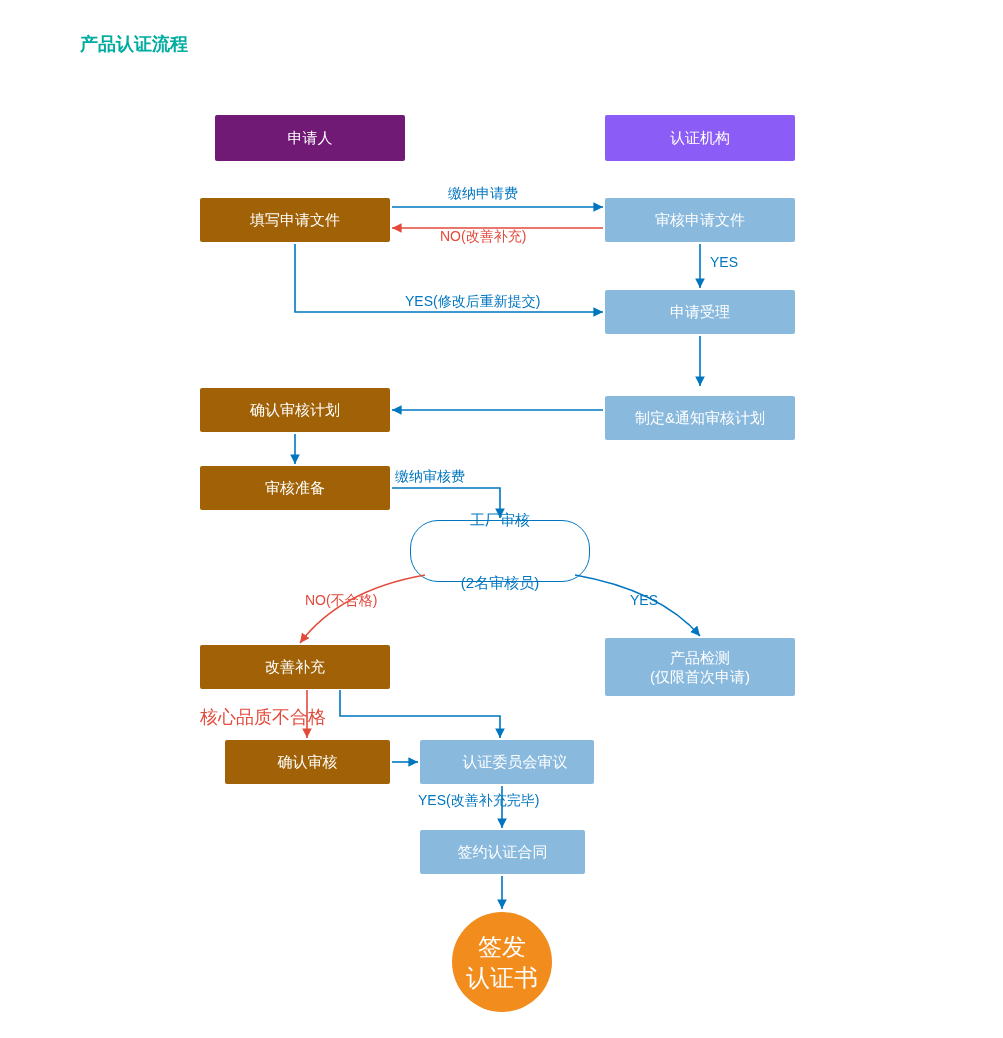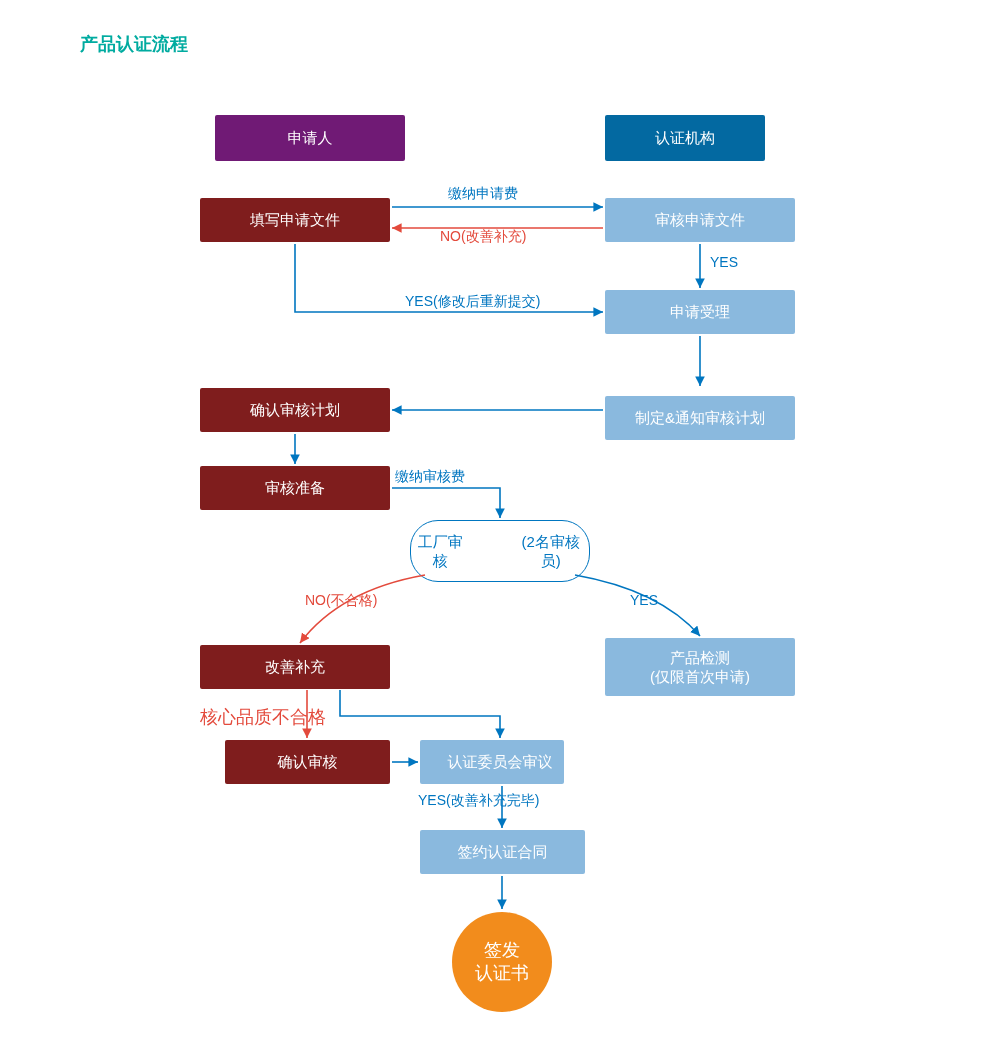--- a/index.html
+++ b/index.html
@@ -23,29 +23,29 @@
     position: absolute;
     text-align: center;
     display: flex;
     align-items: center;
     justify-content: center;
     font-size: 15px;
     border-radius: 2px;
     box-sizing: border-box;
   }
   .header-left  { background: #701a75; color: #fff; width: 190px; height: 46px; }
-  .header-right { background: #0369a1; color: #fff; width: 160px; height: 46px; }
-  .app-box  { background: #7f1d1d; color: #fff; width: 190px; height: 44px; }
+  .header-right { background: #8b5cf6; color: #fff; width: 190px; height: 46px; }
+  .app-box  { background: #a16207; color: #fff; width: 190px; height: 44px; }
   .cert-box { background: #8ab9de; color: #fff; width: 190px; height: 44px; }
   .cert-box.tall { height: 58px; line-height: 1.3; flex-direction: column; }
   .dec-box { background: #fff; border: 1px solid #0076c0; color: #0076c0;
              width: 180px; height: 62px; border-radius: 28px;
-             flex-direction: row; line-height: 1.3; gap: 43px; }
+             flex-direction: column; line-height: 1.3; gap: 43px; }
   .circle { background: #f28c1c; color: #fff; width: 100px; height: 100px;
-            border-radius: 50%; font-size: 18px; line-height: 1.3;
+            border-radius: 50%; font-size: 24px; line-height: 1.3;
             flex-direction: column; }
   .conn-label {
     position: absolute;
     font-size: 14px;
     text-align: center;
   }
   .c-blue { color: #0076c0; text-align: center; }
   .c-red  { color: #e34a3c; }
   svg.arrows {
     position: absolute;
@@ -79,21 +79,21 @@
 
 <div class="box cert-box tall" style="left:605px; top:638px;">
   <span>产品检测</span>
   <span>(仅限首次申请)</span>
 </div>
 
 <div class="box app-box" style="left:200px; top:645px;text-align:right;">改善补充</div>
 
 <div class="box app-box" style="left:225px; top:740px; width:165px;">确认审核</div>
 
-<div class="box cert-box" style="left:420px; top:740px; width:144px;padding-left:16px;">认证委员会审议</div>
+<div class="box cert-box" style="left:420px; top:740px; width:174px;padding-left:16px;">认证委员会审议</div>
 
 <div class="box cert-box" style="left:420px; top:830px; width:165px;">签约认证合同</div>
 
 <div class="box circle" style="left:452px; top:912px;">
   <span>签发</span>
   <span>认证书</span>
 </div>
 
 <div class="conn-label c-blue" style="left:448px; top:185px;">缴纳申请费</div>
 <div class="conn-label c-red" style="left:440px; top:228px;">NO(改善补充)</div>

